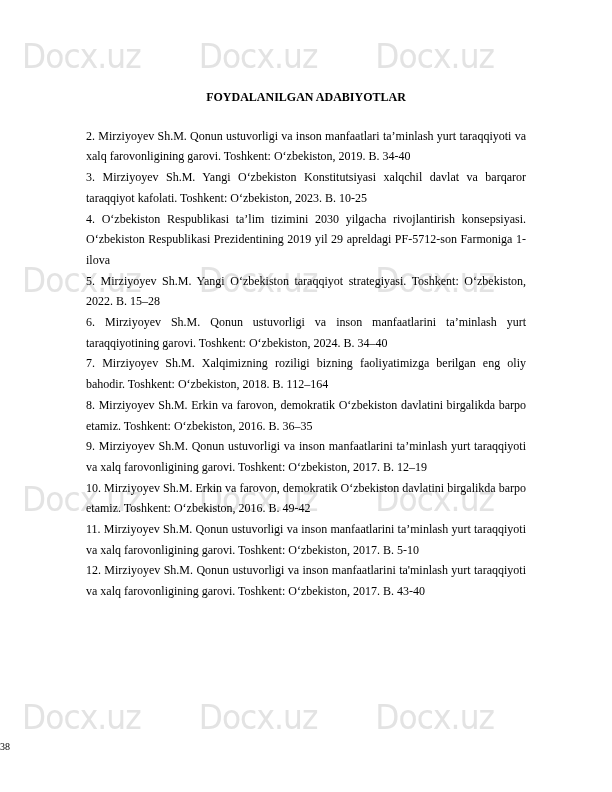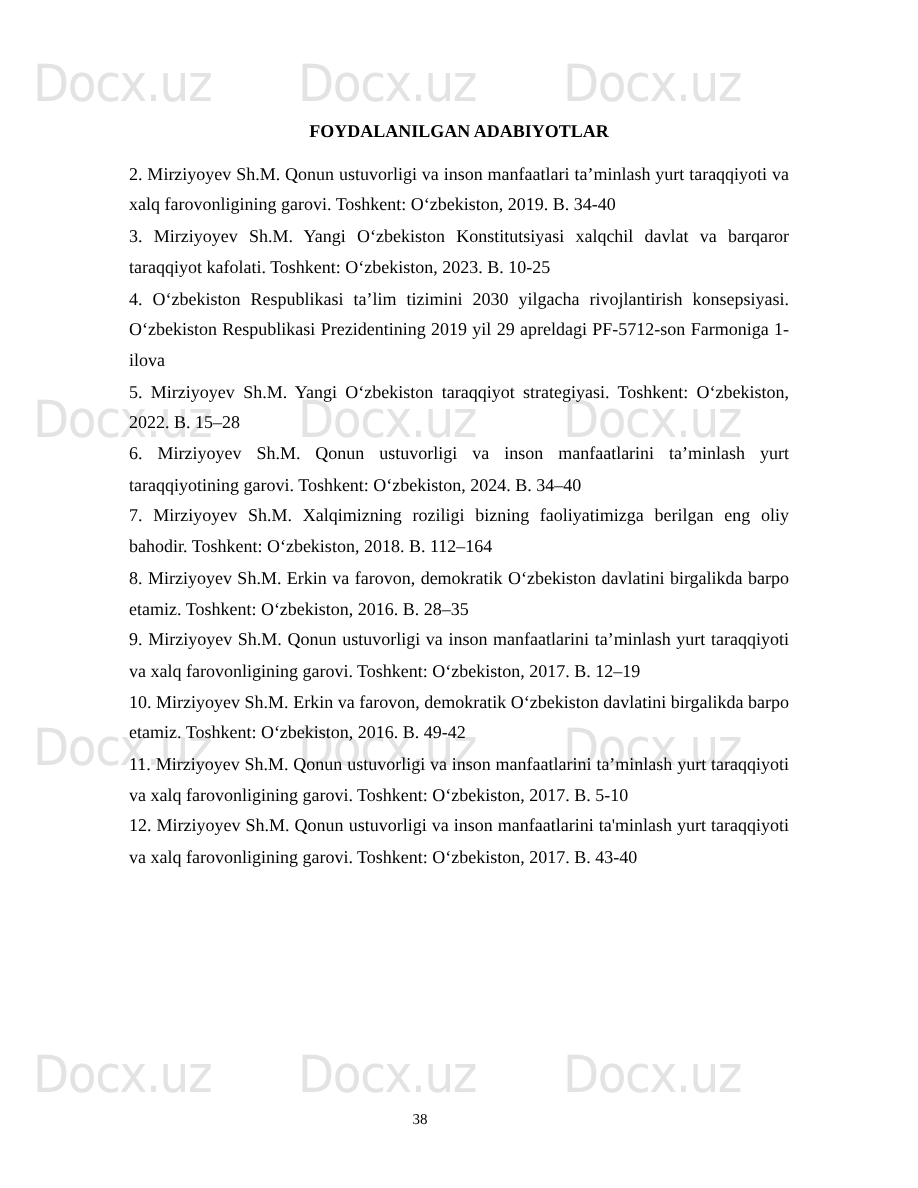--- a/index.html
+++ b/index.html
@@ -11,27 +11,27 @@
       color: #e3e3e3; letter-spacing: -1px; pointer-events: none; z-index: 0;
       transform: scaleX(0.92); transform-origin: left;
     }
     .watermark-row span { display: inline-block; width: 180px; }
     .page {
       position: absolute; left: 86px; top: 69px; width: 440px;
       font-family: "Liberation Serif", serif; font-size: 12px; color: #000000;
       line-height: 20.7px; z-index: 1;
     }
     .title {
-      text-align: center; font-weight: bold; font-size: 12px; margin: 8px; line-height: 20.7px;
+      text-align: center; font-weight: bold; font-size: 12px; margin: 18px; line-height: 20.7px;
     }
     .ref {
       text-align: justify; text-align-last: left; margin: 0;
     }
     .page-number {
-      position: absolute; left: 0; width: 560px; top: 741px; text-align: center;
+      position: absolute; left: 0; width: 560px; top: 741px; 
       font-family: "Liberation Serif", serif; font-size: 10px; color: #000; z-index: 1;
     }
   </style>
 </head>
 <body>
 
 <div class="watermark-row" style="top:38px;">
   <span>Docx.uz</span>
   <span>Docx.uz</span>
   <span>Docx.uz</span>
@@ -53,20 +53,20 @@
 </div>
 
 <div class="page">
   <p class="title">FOYDALANILGAN ADABIYOTLAR</p>
   <p class="ref">2. Mirziyoyev Sh.M. Qonun ustuvorligi va inson manfaatlari ta’minlash yurt taraqqiyoti va xalq farovonligining garovi. Toshkent: O‘zbekiston, 2019. B. 34-40</p>
   <p class="ref">3. Mirziyoyev Sh.M. Yangi O‘zbekiston Konstitutsiyasi xalqchil davlat va barqaror taraqqiyot kafolati. Toshkent: O‘zbekiston, 2023. B. 10-25</p>
   <p class="ref">4. O‘zbekiston Respublikasi ta’lim tizimini 2030 yilgacha rivojlantirish konsepsiyasi. O‘zbekiston Respublikasi Prezidentining 2019 yil 29 apreldagi PF-5712-son Farmoniga 1-ilova</p>
   <p class="ref">5. Mirziyoyev Sh.M. Yangi O‘zbekiston taraqqiyot strategiyasi. Toshkent: O‘zbekiston, 2022. B. 15–28</p>
   <p class="ref">6. Mirziyoyev Sh.M. Qonun ustuvorligi va inson manfaatlarini ta’minlash yurt taraqqiyotining garovi. Toshkent: O‘zbekiston, 2024. B. 34–40</p>
   <p class="ref">7. Mirziyoyev Sh.M. Xalqimizning roziligi bizning faoliyatimizga berilgan eng oliy bahodir. Toshkent: O‘zbekiston, 2018. B. 112–164</p>
-  <p class="ref">8. Mirziyoyev Sh.M. Erkin va farovon, demokratik O‘zbekiston davlatini birgalikda barpo etamiz. Toshkent: O‘zbekiston, 2016. B. 28–35</p>
+  <p class="ref">8. Mirziyoyev Sh.M. Erkin va farovon, demokratik O‘zbekiston davlatini birgalikda barpo etamiz. Toshkent: O‘zbekiston, 2016. B. 36–35</p>
   <p class="ref">9. Mirziyoyev Sh.M. Qonun ustuvorligi va inson manfaatlarini ta’minlash yurt taraqqiyoti va xalq farovonligining garovi. Toshkent: O‘zbekiston, 2017. B. 12–19</p>
   <p class="ref">10. Mirziyoyev Sh.M. Erkin va farovon, demokratik O‘zbekiston davlatini birgalikda barpo etamiz. Toshkent: O‘zbekiston, 2016. B. 49-42</p>
   <p class="ref">11. Mirziyoyev Sh.M. Qonun ustuvorligi va inson manfaatlarini ta’minlash yurt taraqqiyoti va xalq farovonligining garovi. Toshkent: O‘zbekiston, 2017. B. 5-10</p>
   <p class="ref">12. Mirziyoyev Sh.M. Qonun ustuvorligi va inson manfaatlarini ta'minlash yurt taraqqiyoti va xalq farovonligining garovi. Toshkent: O‘zbekiston, 2017. B. 43-40</p>
 </div>
 
 <div class="page-number">38</div>
 
 </body></html>

